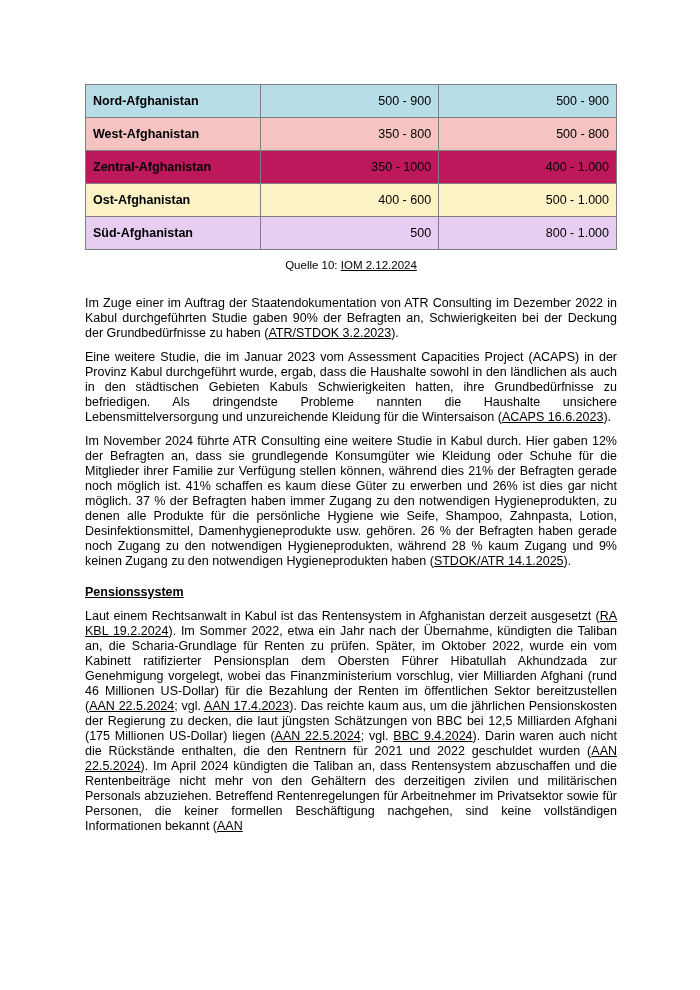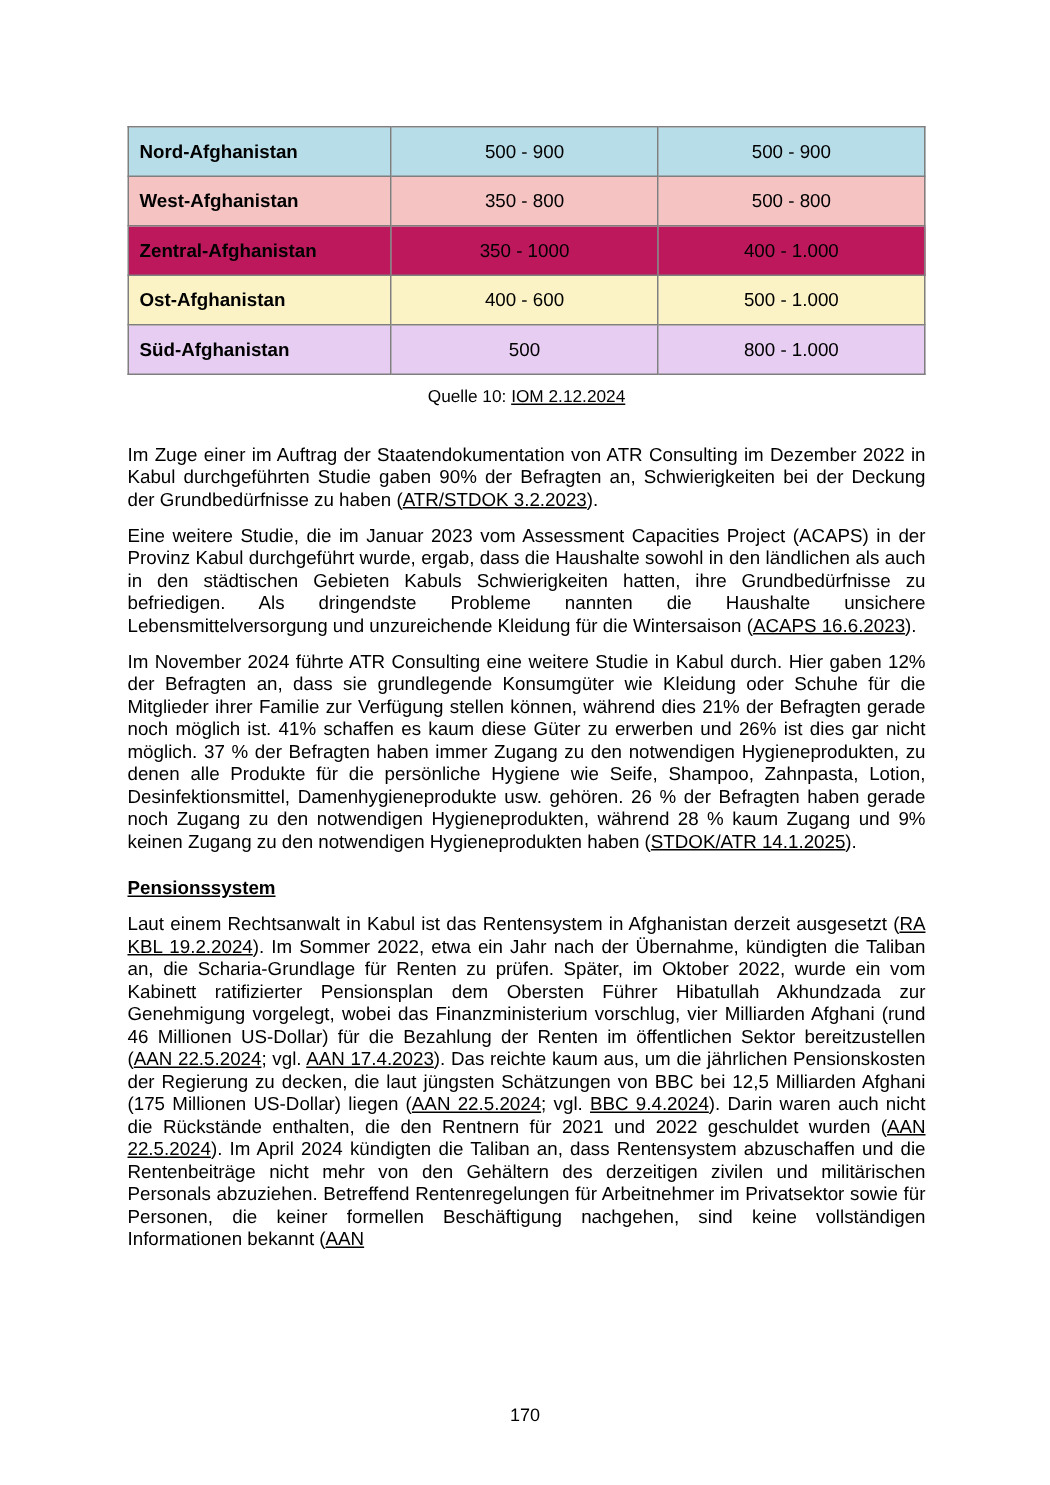--- a/index.html
+++ b/index.html
@@ -20,21 +20,21 @@
     table-layout: fixed;
     font-size: 12.5px;
   }
   .region-table td {
     border: 1px solid #7f7f7f;
     padding: 1px 7px;
     height: 33px;
     vertical-align: middle;
   }
   .cell-region { font-weight: 700; text-align: left; width: 33%; }
-  .cell-value  { text-align: center; }
+  .cell-value  { text-align: right; }
   .caption {
     text-align: center;
     font-size: 11.5px;
     margin-top: 9px;
   }
   .doc-link {
     color: #000000;
     text-decoration: underline;
     cursor: pointer;
   }
@@ -95,17 +95,14 @@
   <div class="caption"><span>Quelle 10: </span><span class="doc-link">IOM 2.12.2024</span></div>
 
   <div class="document-body">
       <p class="para">Im Zuge einer im Auftrag der Staatendokumentation von ATR Consulting im Dezember 2022 in Kabul durchgeführten Studie gaben 90% der Befragten an, Schwierigkeiten bei der Deckung der Grundbedürfnisse zu haben (<span class="doc-link">ATR/STDOK 3.2.2023</span>).</p>
       <p class="para">Eine weitere Studie, die im Januar 2023 vom Assessment Capacities Project (ACAPS) in der Provinz Kabul durchgeführt wurde, ergab, dass die Haushalte sowohl in den ländlichen als auch in den städtischen Gebieten Kabuls Schwierigkeiten hatten, ihre Grundbedürfnisse zu befriedigen. Als dringendste Probleme nannten die Haushalte unsichere Lebensmittelversorgung und unzureichende Kleidung für die Wintersaison (<span class="doc-link">ACAPS 16.6.2023</span>).</p>
       <p class="para">Im November 2024 führte ATR Consulting eine weitere Studie in Kabul durch. Hier gaben 12% der Befragten an, dass sie grundlegende Konsumgüter wie Kleidung oder Schuhe für die Mitglieder ihrer Familie zur Verfügung stellen können, während dies 21% der Befragten gerade noch möglich ist. 41% schaffen es kaum diese Güter zu erwerben und 26% ist dies gar nicht möglich. 37 % der Befragten haben immer Zugang zu den notwendigen Hygieneprodukten, zu denen alle Produkte für die persönliche Hygiene wie Seife, Shampoo, Zahnpasta, Lotion, Desinfektionsmittel, Damenhygieneprodukte usw. gehören. 26 % der Befragten haben gerade noch Zugang zu den notwendigen Hygieneprodukten, während 28 % kaum Zugang und 9% keinen Zugang zu den notwendigen Hygieneprodukten haben (<span class="doc-link">STDOK/ATR 14.1.2025</span>).</p>
       <p class="heading">Pensionssystem</p>
       <p class="para">Laut einem Rechtsanwalt in Kabul ist das Rentensystem in Afghanistan derzeit ausgesetzt (<span class="doc-link">RA KBL 19.2.2024</span>). Im Sommer 2022, etwa ein Jahr nach der Übernahme, kündigten die Taliban an, die Scharia-Grundlage für Renten zu prüfen. Später, im Oktober 2022, wurde ein vom Kabinett ratifizierter Pensionsplan dem Obersten Führer Hibatullah Akhundzada zur Genehmigung vorgelegt, wobei das Finanzministerium vorschlug, vier Milliarden Afghani (rund 46 Millionen US-Dollar) für die Bezahlung der Renten im öffentlichen Sektor bereitzustellen (<span class="doc-link">AAN 22.5.2024</span>; vgl. <span class="doc-link">AAN 17.4.2023</span>). Das reichte kaum aus, um die jährlichen Pensionskosten der Regierung zu decken, die laut jüngsten Schätzungen von BBC bei 12,5 Milliarden Afghani (175 Millionen US-Dollar) liegen (<span class="doc-link">AAN 22.5.2024</span>; vgl. <span class="doc-link">BBC 9.4.2024</span>). Darin waren auch nicht die Rückstände enthalten, die den Rentnern für 2021 und 2022 geschuldet wurden (<span class="doc-link">AAN 22.5.2024</span>). Im April 2024 kündigten die Taliban an, dass Rentensystem abzuschaffen und die Rentenbeiträge nicht mehr von den Gehältern des derzeitigen zivilen und militärischen Personals abzuziehen. Betreffend Rentenregelungen für Arbeitnehmer im Privatsektor sowie für Personen, die keiner formellen Beschäftigung nachgehen, sind keine vollständigen Informationen bekannt (<span class="doc-link">AAN</span></p>
     </div>
 
-  <div class="page-footer">
-    <span>170</span>
-  </div>
 
 </div>
 
 </body></html>

